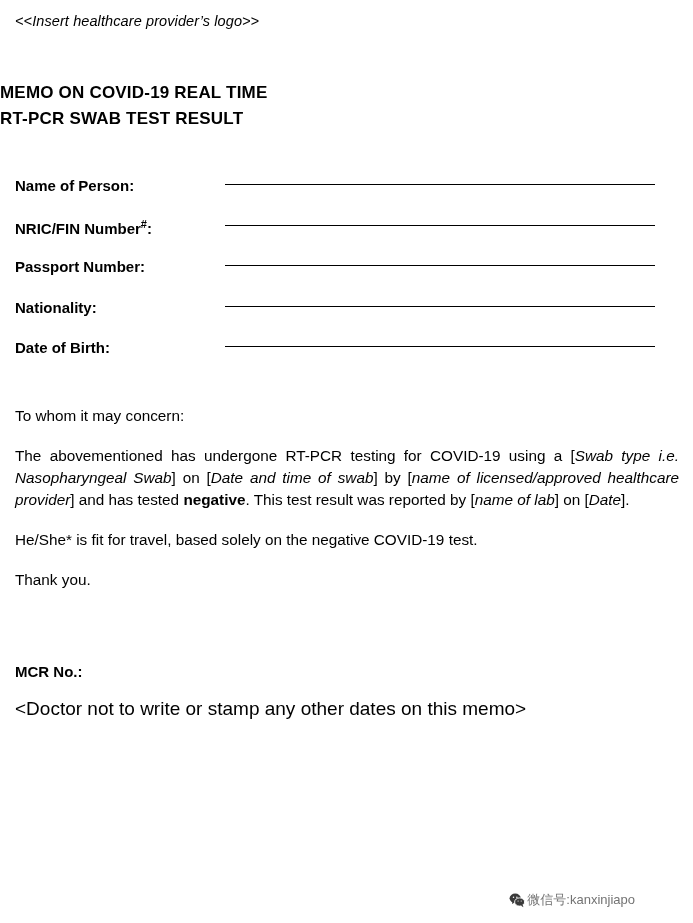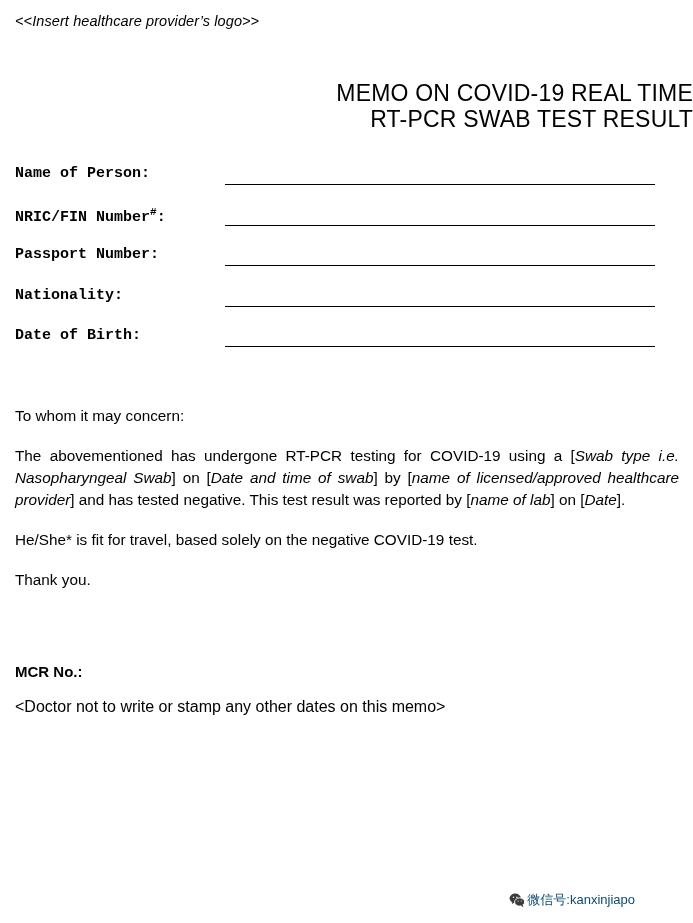--- a/index.html
+++ b/index.html
@@ -28,47 +28,46 @@
     top: 13px;
     font-style: italic;
     font-size: 14.5px;
     letter-spacing: 0.1px;
   }
   .memo-title {
     position: absolute;
     left: 0;
     top: 80px;
     width: 693px;
-    text-align: right;
-    font-weight: normal;
-    font-size: 23px;
+    text-align: left;
+    font-weight: bold;
+    font-size: 17px;
     line-height: 26px;
     letter-spacing: 0.2px;
   }
   .memo-title .line2 {
     display: block;
   }
   .fields {
     position: absolute;
     left: 15px;
     top: 165px;
     width: 660px;
   }
   .field-row {
     position: relative;
     height: 40.5px;
   }
   .field-label {
     position: absolute;
     left: 0;
-    top: 0;
+    top: 12px;
     font-weight: bold;
     font-size: 15px;
     white-space: nowrap;
-    font-family: Liberation Mono, monospace;
   }
   .field-label sup {
     font-size: 11px;
     vertical-align: super;
   }
   .field-rule {
     position: absolute;
     top: 19px;
     height: 0;
     border-bottom: 1.4px solid #000;
@@ -87,53 +86,53 @@
     font-size: 15.3px;
     line-height: 22px;
   }
   .body-text p {
     margin: 0 0 18px 0;
   }
   .para-justify {
     text-align: justify;
   }
   .it { font-style: italic; }
-  .bold { font-weight: normal; }
+  .bold { font-weight: bold; }
 
   .doctor-block {
     position: absolute;
     left: 15px;
     top: 663px;
     width: 660px;
   }
   .doctor-line {
     font-weight: bold;
     font-size: 15px;
     margin-bottom: 18px;
   }
   .doctor-note {
-    font-size: 16px;
+    font-size: 19px;
     margin-top: 17px;
   }
   .footnotes {
     position: absolute;
     left: 15px;
     bottom: 12px;
     font-weight: bold;
     font-size: 15px;
     line-height: 22px;
   }
   .watermark {
     position: absolute;
     right: 13px;
     bottom: 14px;
     display: flex;
     align-items: center;
     gap: 2px;
-    color: #0c4a6e;
+    color: #737373;
     font-size: 13px;
   }
   .wechat-icon {
     width: 16px;
     height: 16px;
     display: inline-block;
   }
 </style>
 </head>
 <body>

